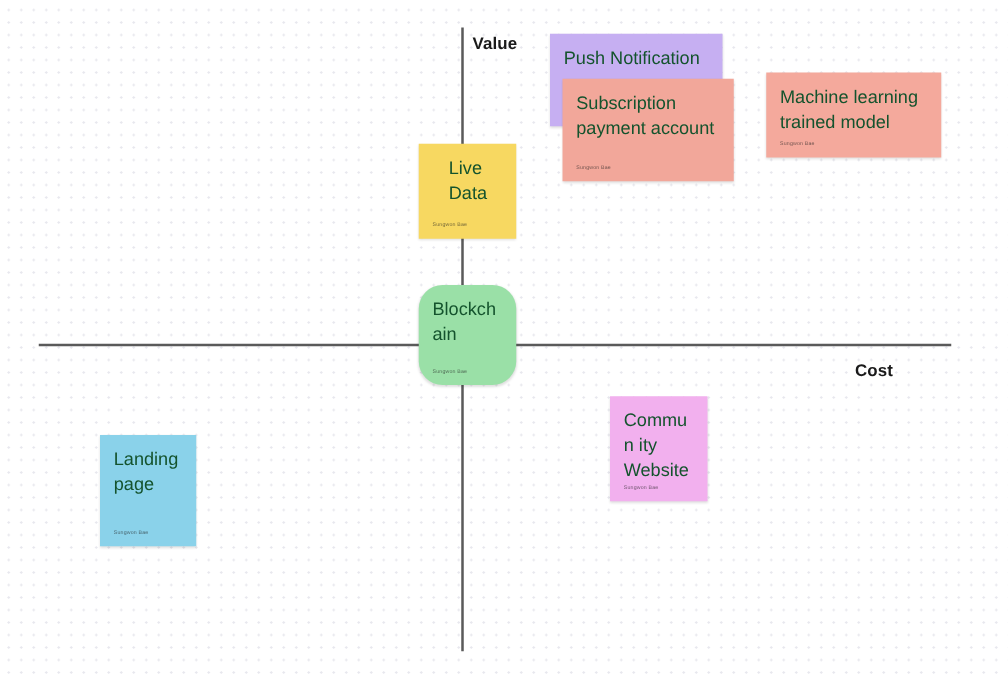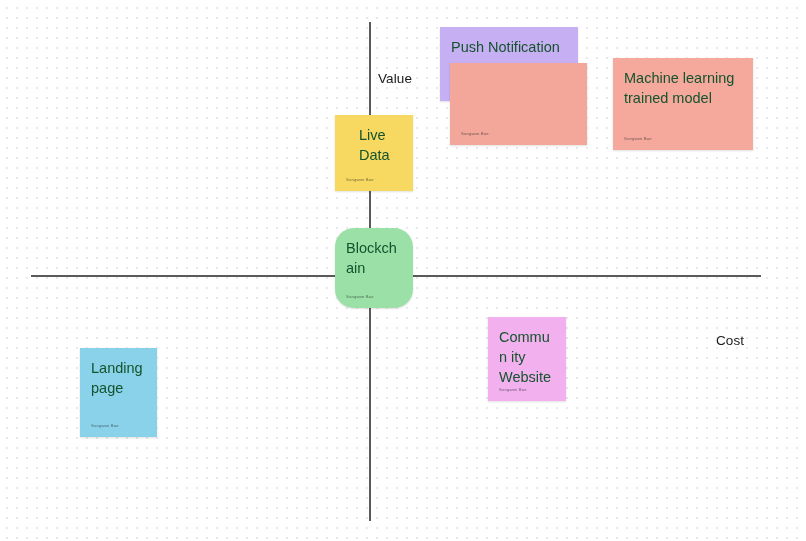--- a/index.html
+++ b/index.html
@@ -26,25 +26,24 @@
   }
   .axis-v {
     width: 1.6px;
   }
   .axis-h {
     height: 1.6px;
   }
   .axis-label {
     position: absolute;
     font-size: 13.5px;
-    font-weight: normal;
+    font-weight: bold;
     color: #1a1a1a;
     letter-spacing: 0.1px;
     white-space: nowrap;
-    margin-top: 44px;
   }
   .note {
     position: absolute;
     box-sizing: border-box;
     padding: 11px 11px 0 11px;
     box-shadow: 0 1px 2px rgba(0,0,0,0.13);
     overflow: hidden;
   }
   .note-text {
     font-size: 14.5px;
@@ -65,31 +64,32 @@
 </style>
 </head>
 <body>
 
 <div id="board" style="width: 806px; height: 541px;">
 
   <div class="axis axis-v" style="left: 369px; top: 22px; height: 499px; background: rgb(90, 90, 90);"></div>
   <div class="axis axis-h" style="left: 31px; top: 275px; width: 730px; background: rgb(90, 90, 90);"></div>
 
   <div class="axis-label" style="left: 378px; top: 27px;">Value</div>
-  <div class="axis-label" style="left: 716px; top: 289px;">Cost</div>
+  <div class="axis-label" style="left: 684px; top: 289px;">Cost</div>
 
   <div id="notes-layer">
       <div class="note" style="left: 440px; top: 27px; width: 138px; height: 74px; background: rgb(198, 175, 242); z-index: 1;">
         <div class="note-text">Push Notification</div>
         <div class="note-author">Sungwon Bae</div>
       </div>
       <div class="note" style="left: 450px; top: 63px; width: 137px; height: 82px; background: rgb(242, 167, 154); z-index: 2;">
+        <div class="note-text">Subscription payment account</div>
         <div class="note-author">Sungwon Bae</div>
       </div>
-      <div class="note" style="left: 613px; top: 58px; width: 140px; height: 92px; background: rgb(244, 169, 156); z-index: 1;">
+      <div class="note" style="left: 613px; top: 58px; width: 140px; height: 68px; background: rgb(244, 169, 156); z-index: 1;">
         <div class="note-text">Machine learning trained model</div>
         <div class="note-author">Sungwon Bae</div>
       </div>
       <div class="note" style="left: 335px; top: 115px; width: 78px; height: 76px; background: rgb(247, 216, 97); z-index: 3; padding-left: 24px;">
         <div class="note-text">Live Data</div>
         <div class="note-author">Sungwon Bae</div>
       </div>
       <div class="note" style="left: 335px; top: 228px; width: 78px; height: 80px; background: rgb(154, 224, 167); z-index: 3; border-radius: 19px;">
         <div class="note-text">Blockchain</div>
         <div class="note-author">Sungwon Bae</div>

